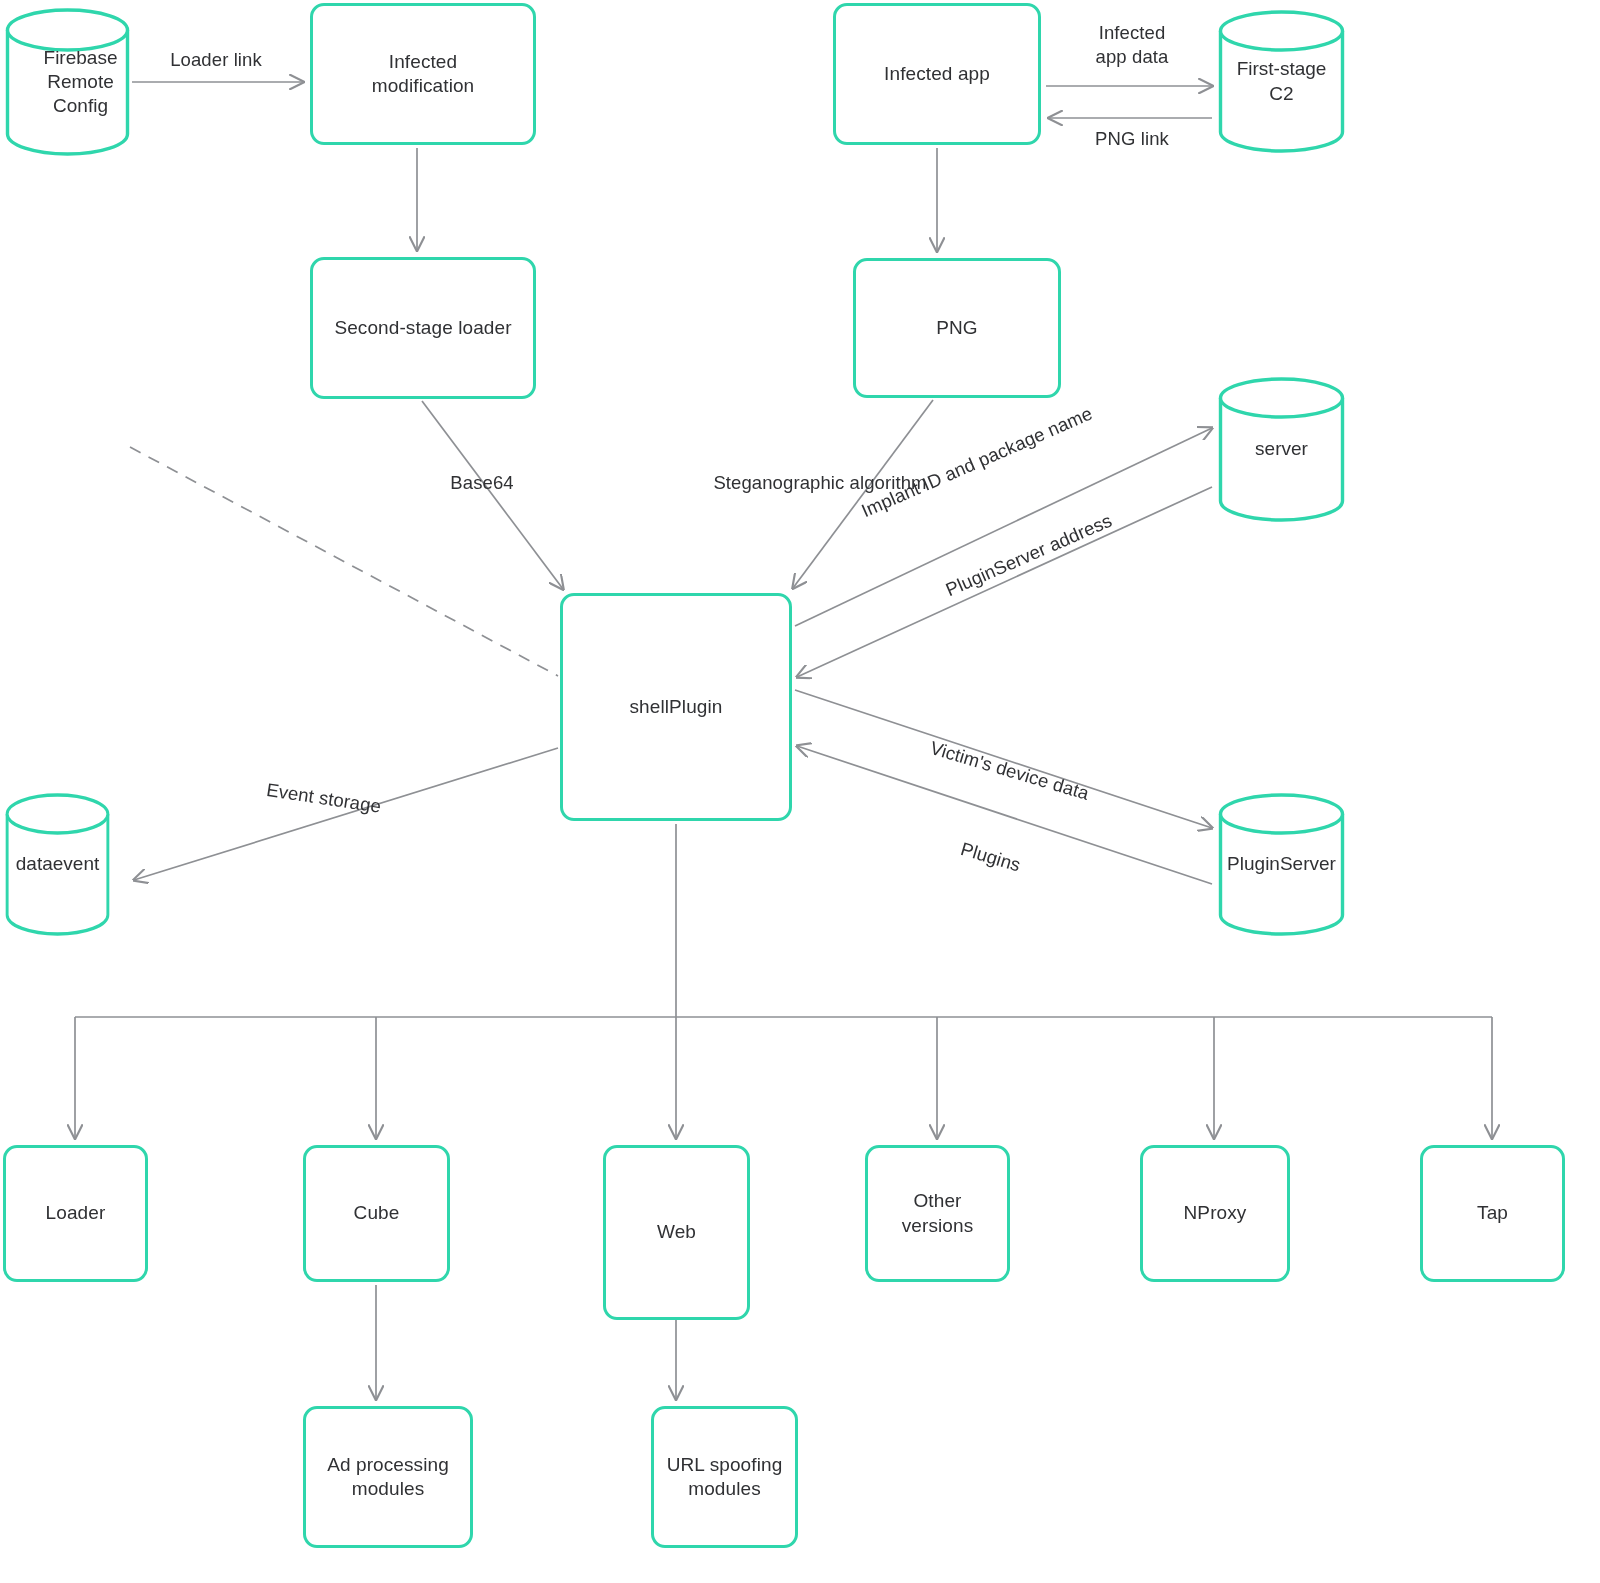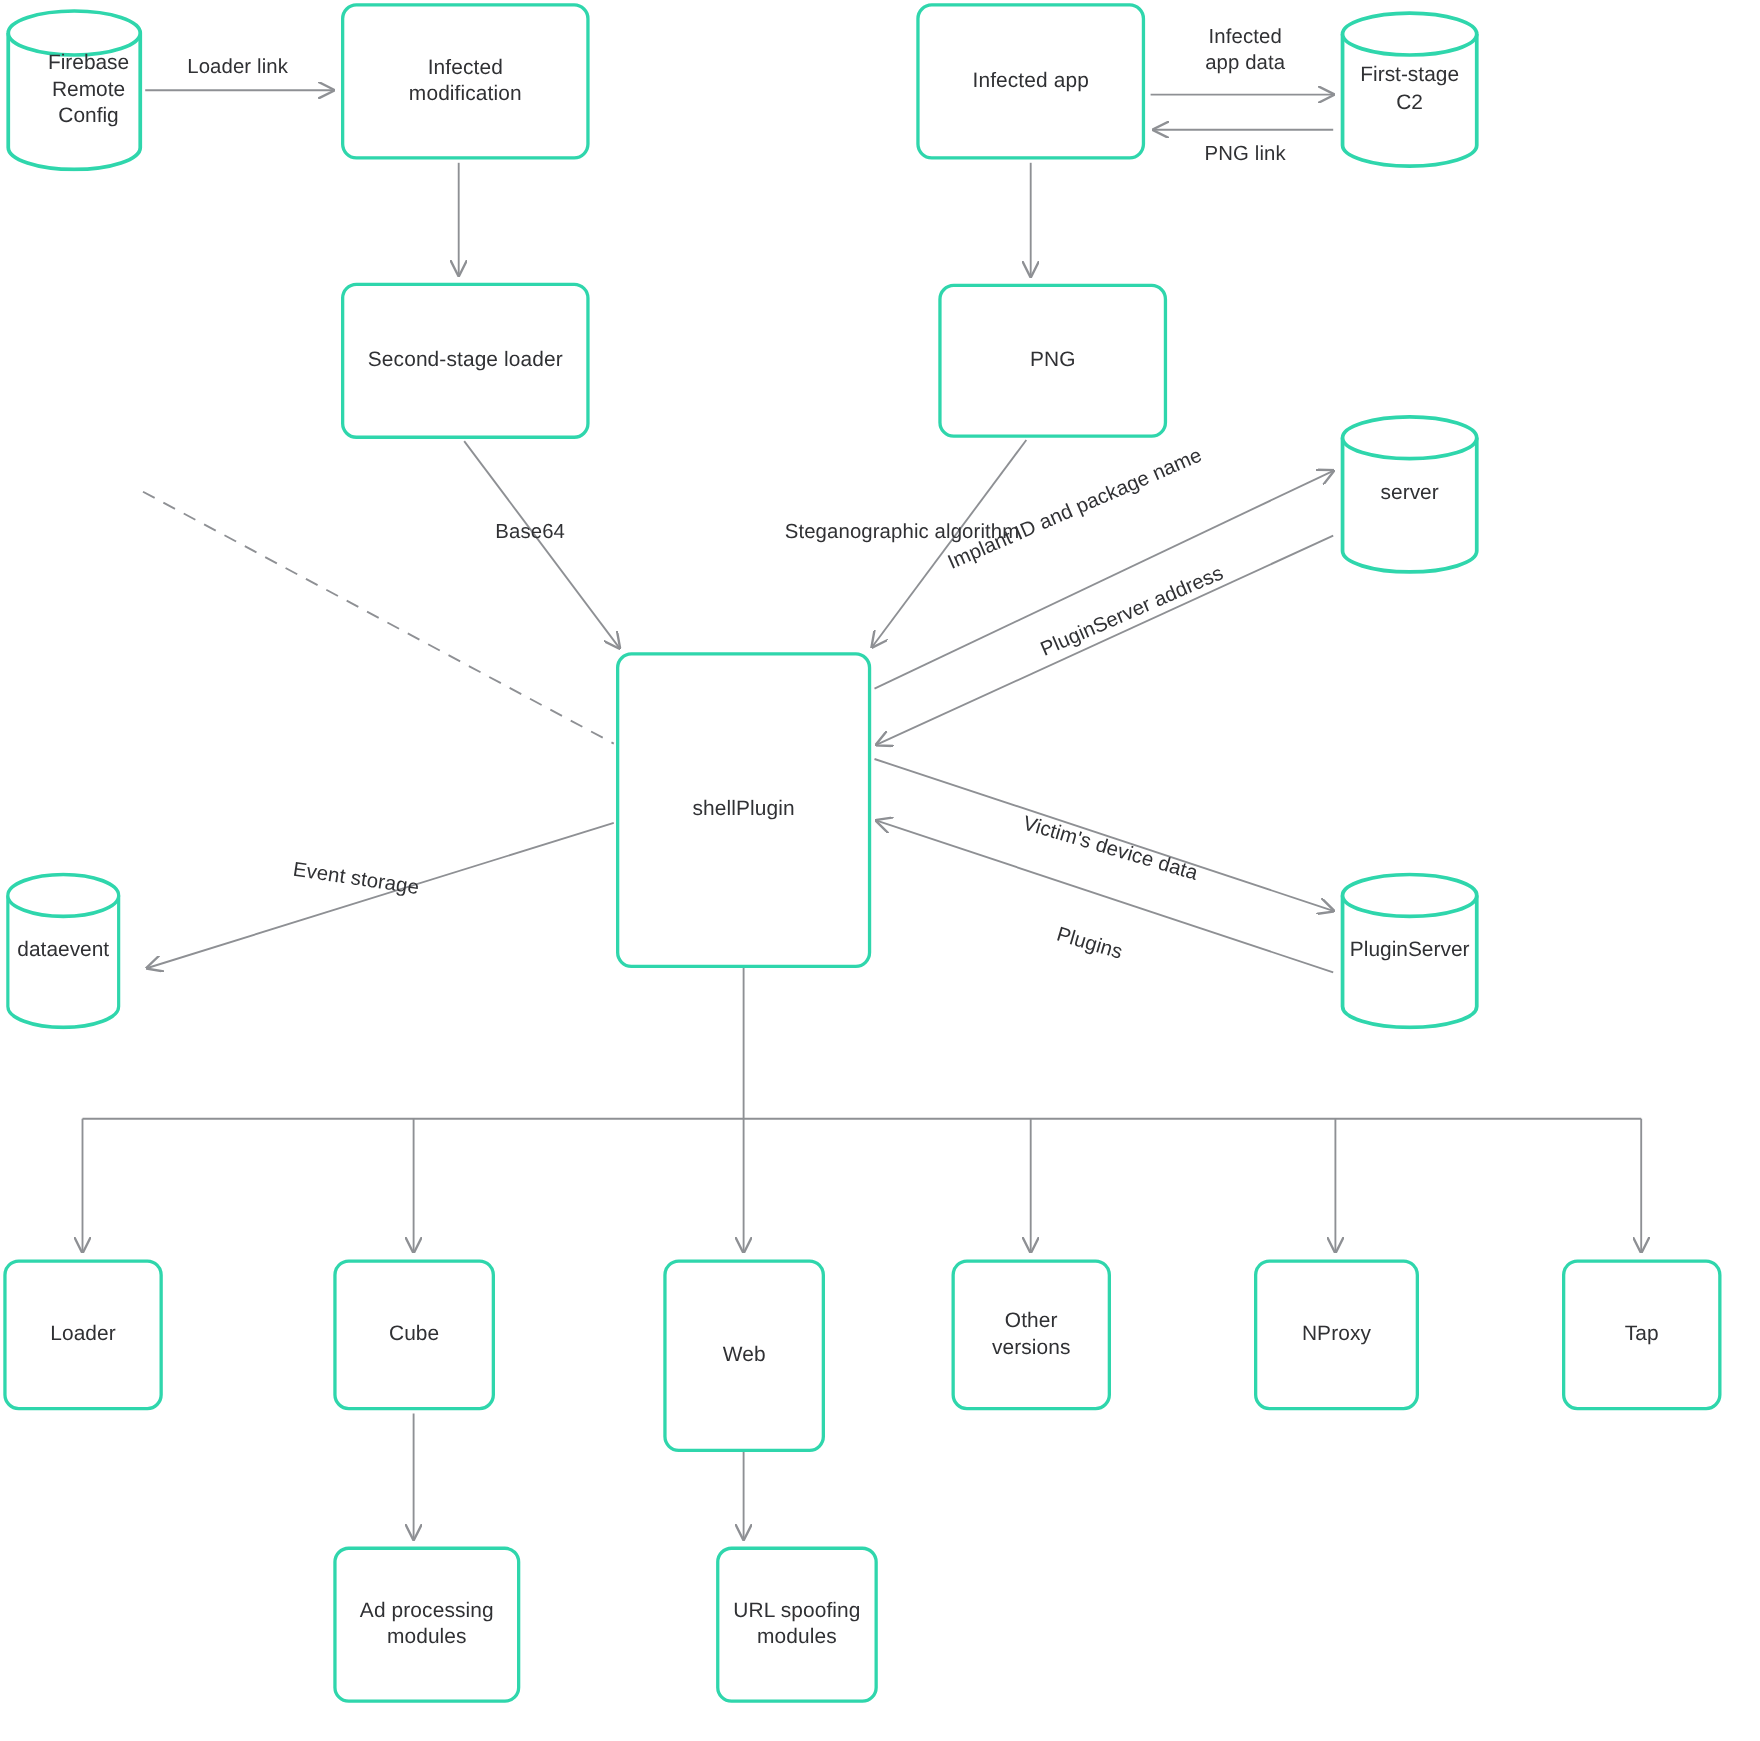--- a/index.html
+++ b/index.html
@@ -195,21 +195,21 @@
     </div>
 
     <div class="node node-box" style="left:310px; top:257px; width:226px; height:142px;">
       <span class="node-label">Second-stage loader</span>
     </div>
 
     <div class="node node-box" style="left:833px; top:258px; width:208px; height:140px;margin-left:20px;">
       <span class="node-label">PNG</span>
     </div>
 
-    <div class="node node-box" style="left:560px; top:593px; width:232px; height:287px;">
+    <div class="node node-box" style="left:560px; top:593px; width:232px; height:228px;">
       <span class="node-label">shellPlugin</span>
     </div>
 
     <div class="node node-box" style="left:3px; top:1145px; width:145px; height:137px;">
       <span class="node-label">Loader</span>
     </div>
 
     <div class="node node-box" style="left:303px; top:1145px; width:147px; height:137px;">
       <span class="node-label">Cube</span>
     </div>

